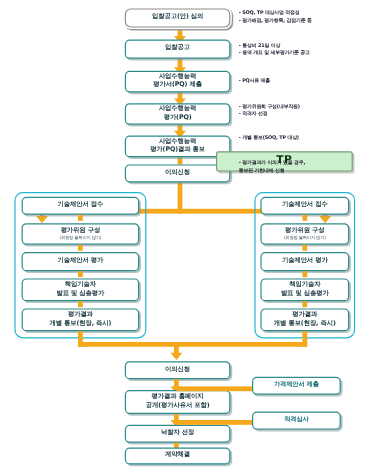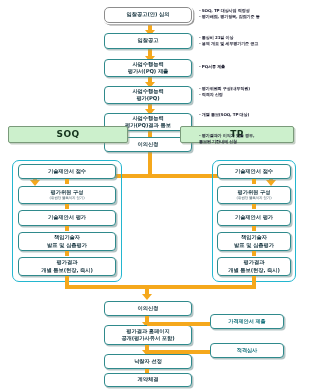--- a/index.html
+++ b/index.html
@@ -139,23 +139,20 @@
 
   <div class="box" style="left:104px;top:113px;width:88px;height:18px;">
     <span>사업수행능력</span>
     <span class="l2">평가(PQ)결과 통보</span>
   </div>
 
   <div class="box" style="left:104px;top:137px;width:88px;height:15px;">
     <span>이의신청</span>
   </div>
 
-  <div class="box green" style="left:8px;top:126px;width:120px;height:17px;">
-    <span>SOQ</span>
-  </div>
 
   <div class="box green" style="left:180px;top:126px;width:114px;height:17px;">
     <span>TP</span>
   </div>
 
   <div class="frame" style="left:12px;top:160px;width:110px;height:122px;"></div>
 
   <div class="box" style="left:18px;top:164px;width:98px;height:15px;">
     <span>기술제안서 접수</span>
   </div>

